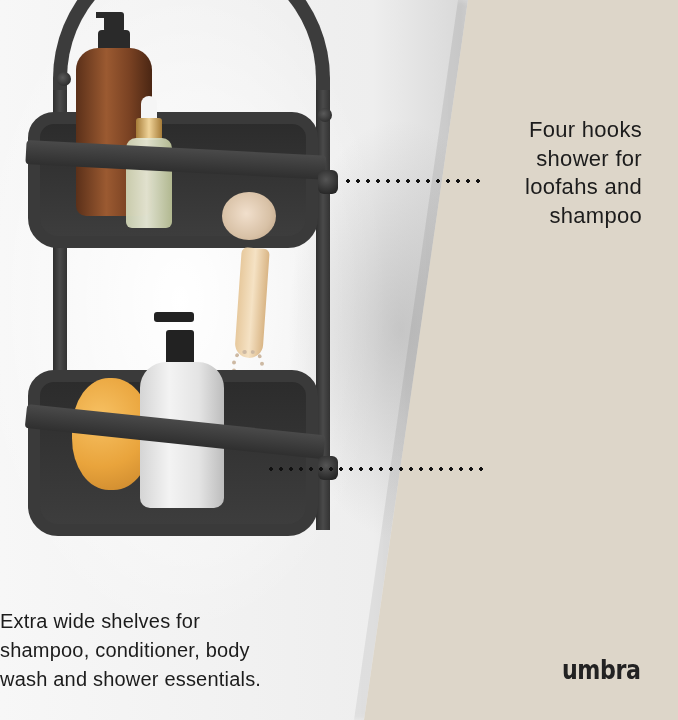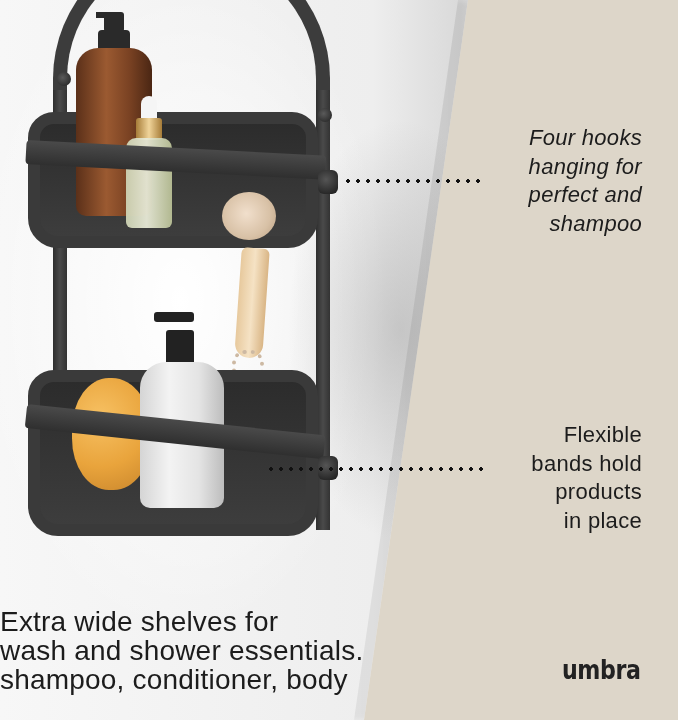--- a/index.html
+++ b/index.html
@@ -131,26 +131,26 @@
     .leader.top { left: 343px; top: 179px; width: 140px; }
     .leader.bottom { left: 266px; top: 467px; width: 217px; }
 
     
     .callout {
       position: absolute; right: 36px; text-align: right;
       font-size: 22px; line-height: 28.5px; letter-spacing: 0.3px;
       color: #1c1c1c;
     }
     .callout .line { display: block; white-space: nowrap; }
-    .callout.hooks { top: 124px; font-style: italic; }
+    .callout.hooks { top: 116px; }
     .callout.bands { top: 421px; }
 
     .footer-copy {
       position: absolute; left: 0; top: 607px;
-      font-size: 28px; line-height: 29px; letter-spacing: 0.2px;
+      font-size: 20px; line-height: 29px; letter-spacing: 0.2px;
       color: #1c1c1c;
     }
     .footer-copy .line { display: block; white-space: nowrap; }
 
     .brand {
       position: absolute; left: 562px; top: 654px;
       font-family: "DejaVu Sans", sans-serif; font-weight: bold;
       font-size: 27px; letter-spacing: -0.5px; color: #222;
       transform: scaleX(0.82); transform-origin: left center;
     }
@@ -193,32 +193,26 @@
     <span class="soap-label">SPA</span>
     <div class="band bottom"></div>
     <div class="knob" style="left:318px;top:456px;"></div>
   </div>
 
   <div class="leader top"></div>
   <div class="leader bottom"></div>
 
   <div class="callout hooks">
     <span class="line">Four hooks</span>
-    <span class="line">hanging for</span>
-    <span class="line">perfect and</span>
+    <span class="line">shower for</span>
+    <span class="line">loofahs and</span>
     <span class="line">shampoo</span>
   </div>
 
-  <div class="callout bands">
-    <span class="line">Flexible</span>
-    <span class="line">bands hold</span>
-    <span class="line">products</span>
-    <span class="line">in place</span>
-  </div>
 
   <div class="footer-copy">
     <span class="line">Extra wide shelves for</span>
+    <span class="line">shampoo, conditioner, body</span>
     <span class="line">wash and shower essentials.</span>
-    <span class="line">shampoo, conditioner, body</span>
   </div>
 
   <div class="brand">umbra</div>
 </div>
 
 </body></html>

